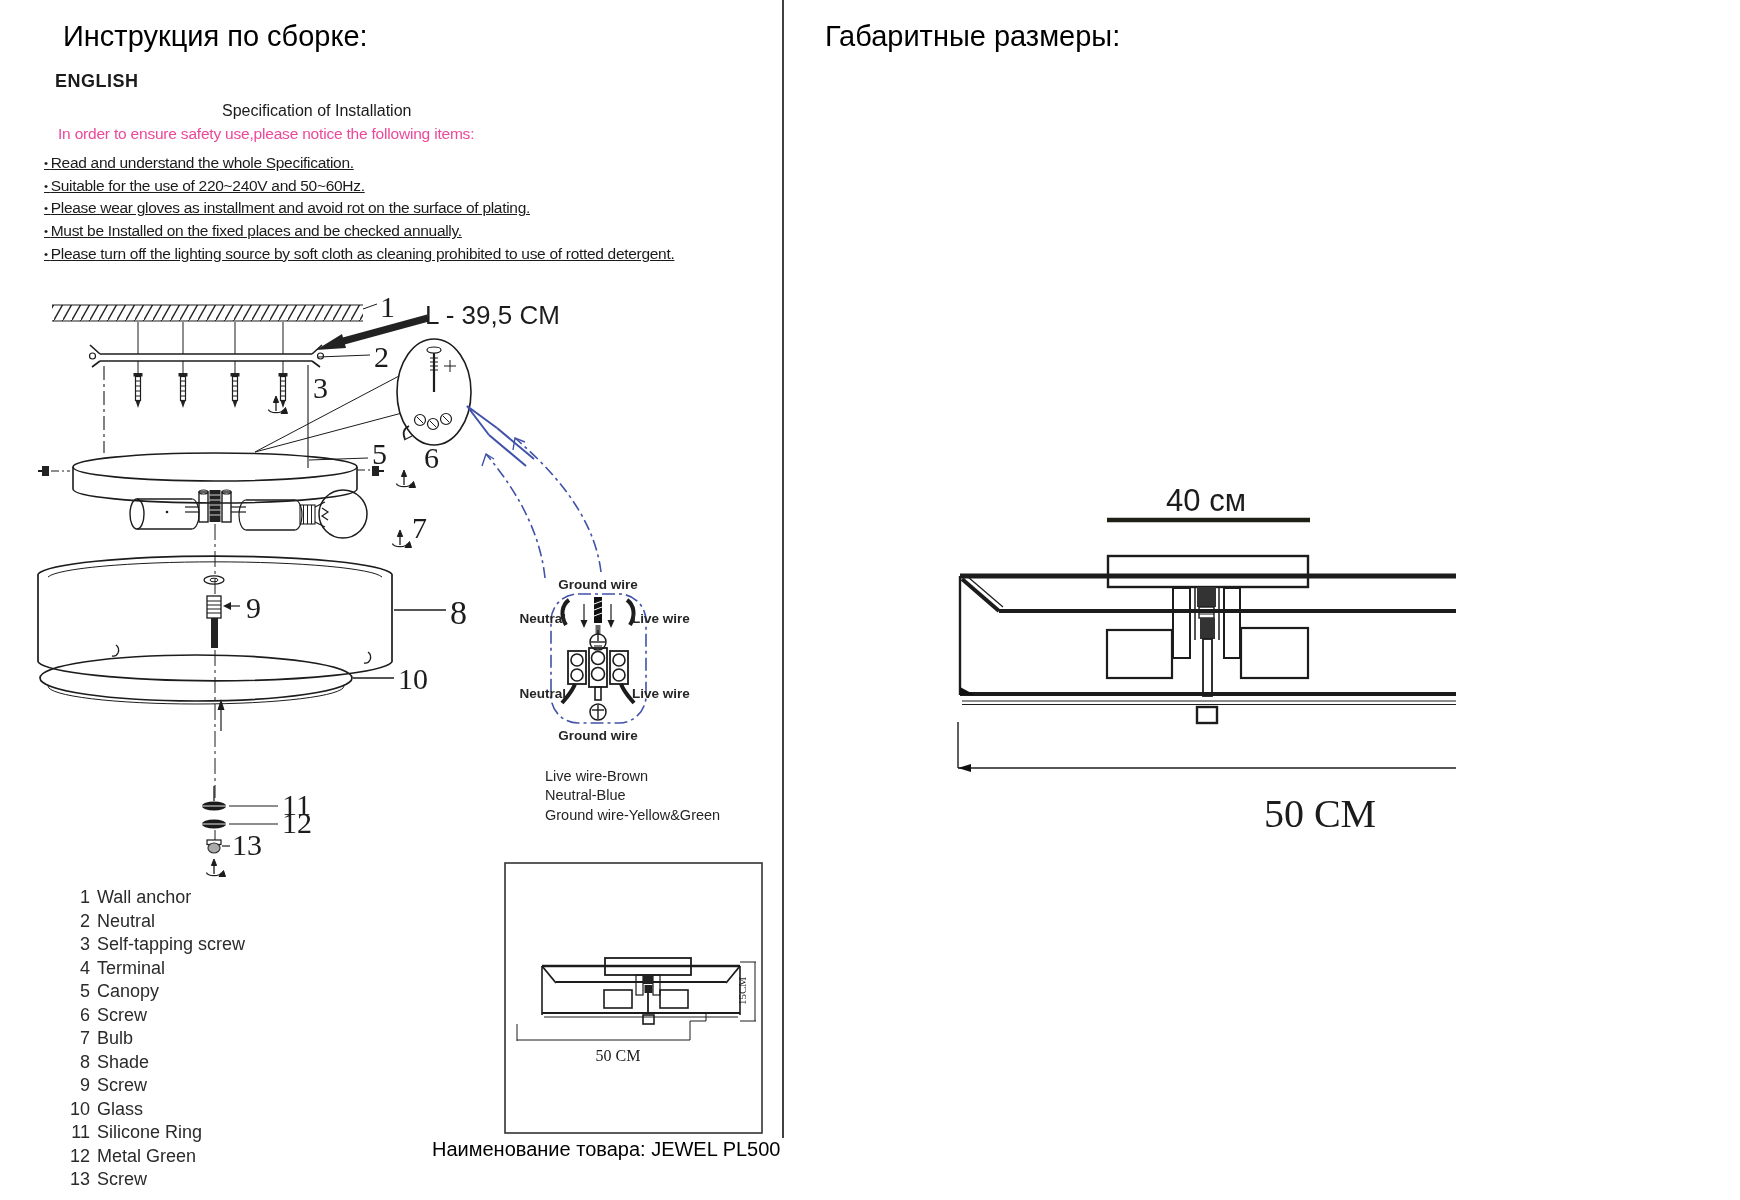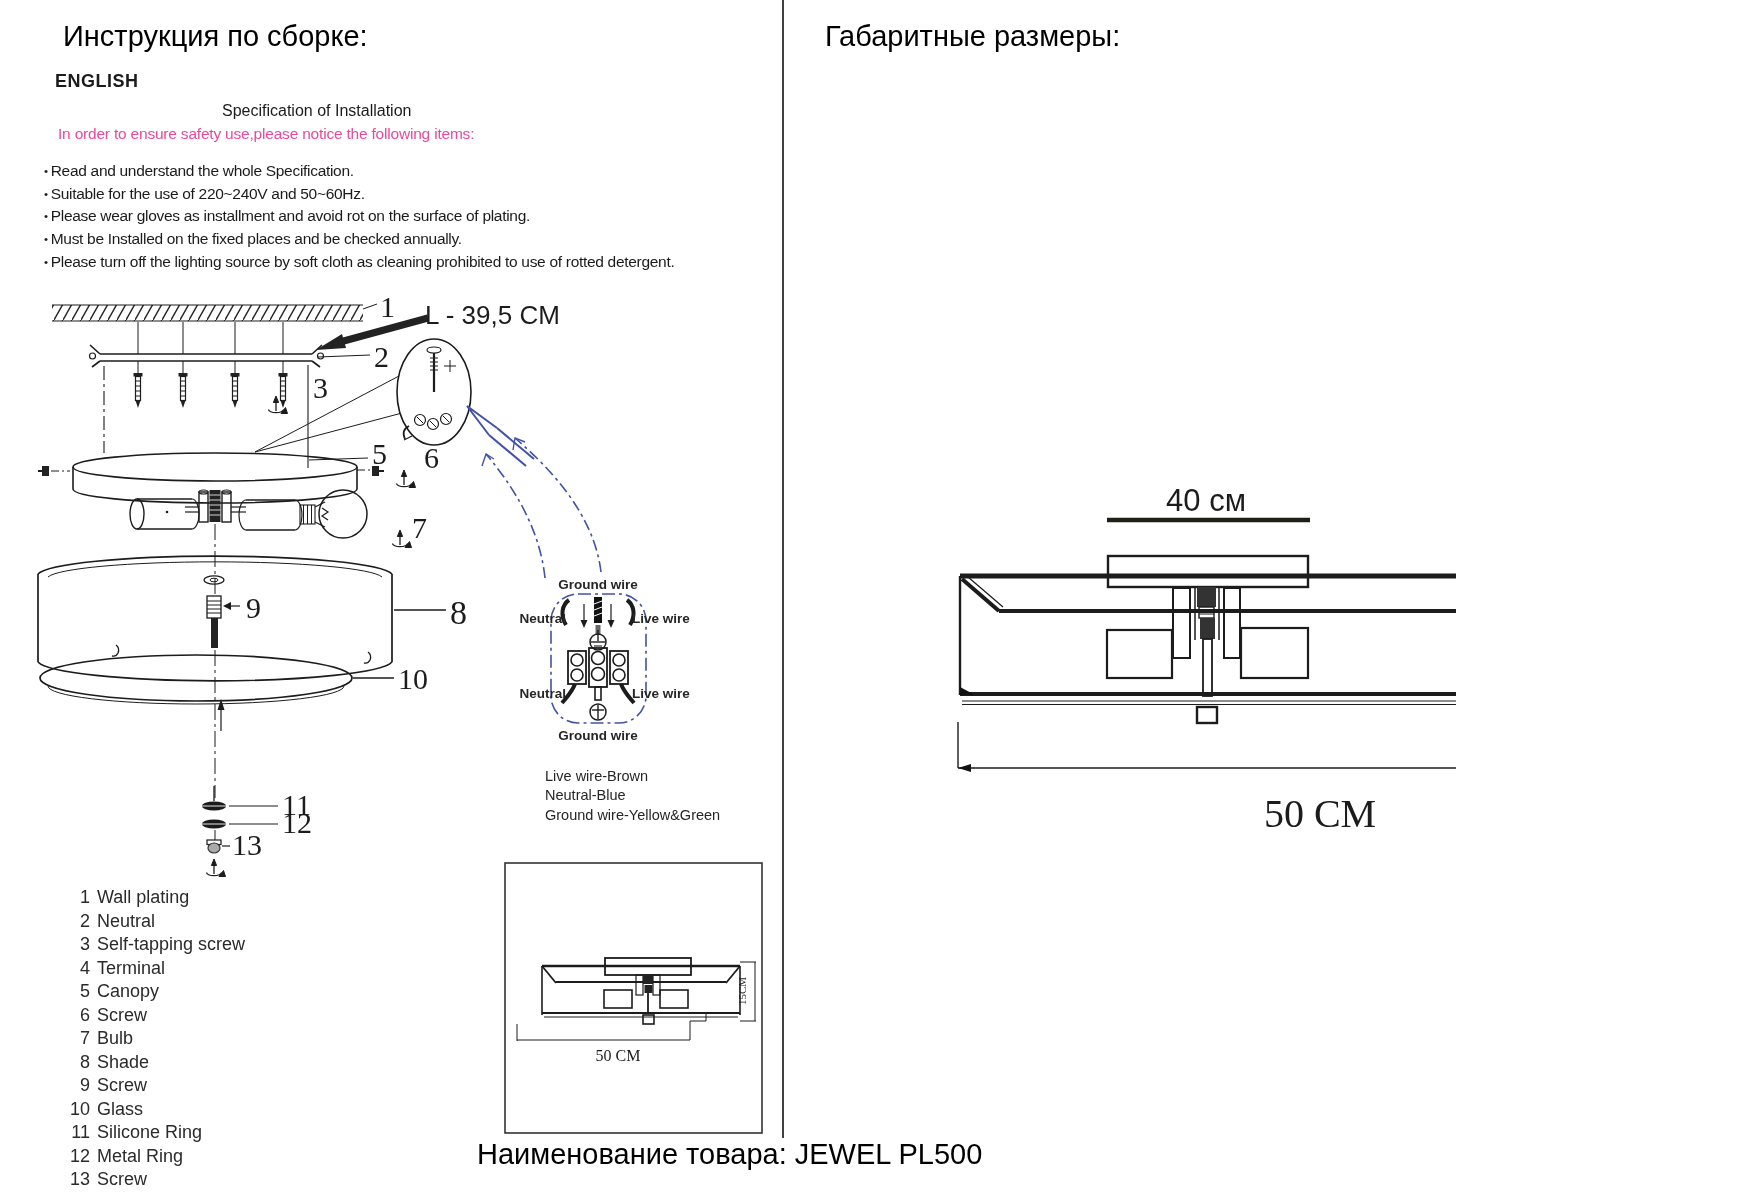--- a/index.html
+++ b/index.html
@@ -10,21 +10,21 @@
   .eng{font-size:18px;font-weight:600;letter-spacing:.5px;color:#1b1b1b;}
   .spec-title{font-size:16px;color:#1b1b1b;white-space:nowrap;}
   .spec-intro{font-size:15.5px;letter-spacing:-.2px;color:#ec4899;white-space:nowrap;}
   .bullets{line-height:21.7px;font-size:15.5px;letter-spacing:-.3px;color:#1b1b1b;}
   .bullets div{white-space:nowrap;}
   .bullets div::before{content:"•  ";font-size:.75em;position:relative;top:-1px;}
   .parts{font-size:18px;line-height:23.5px;color:#2b2b2b;}
   .parts .row{white-space:nowrap;}
   .pnum{display:inline-block;width:26px;text-align:right;}
   .pname{margin-left:7px;}
-  .footer{font-size:29px;color:#000;white-space:nowrap;margin-left:45px;}
+  .footer{font-size:20px;color:#000;white-space:nowrap;}
   svg.art{position:absolute;left:0;top:0;pointer-events:none;}
   
   text{fill:#1c1c1c;}
   .callout{font-family:"Liberation Serif",serif;font-size:30px;}
   .callout-lg{font-family:"Liberation Serif",serif;font-size:34px;}
   .len-label{font-family:"Liberation Sans",sans-serif;font-size:26px;}
   .wlabel{font-family:"Liberation Sans",sans-serif;font-size:13.5px;font-weight:600;fill:#262626;}
   .wlegend{font-family:"Liberation Sans",sans-serif;font-size:14.5px;font-weight:500;fill:#262626;}
   .dim-sans{font-family:"Liberation Sans",sans-serif;font-size:31px;}
   .dim-serif-lg{font-family:"Liberation Serif",serif;font-size:40px;}
@@ -36,41 +36,41 @@
 <body>
 
 <div class="page">
 
   <div class="abs hdr" style="left:63px;top:20px;">Инструкция по сборке:</div>
   <div class="abs hdr" style="left:800px;top:20px;margin-left:25px;">Габаритные размеры:</div>
 
   <div class="abs eng" style="left:55px;top:71px;">ENGLISH</div>
   <div class="abs spec-title" style="left:222px;top:102px;">Specification of Installation</div>
   <div class="abs spec-intro" style="left:58px;top:125px;">In order to ensure safety use,please notice the following items:</div>
-  <div class="abs bullets" style="left:44px;top:160px;">
+  <div class="abs bullets" style="left:44px;top:152px;text-decoration:underline;">
     <div>Read and understand the whole Specification.</div>
     <div>Suitable for the use of 220~240V and 50~60Hz.</div>
     <div>Please wear gloves as installment and avoid rot on the surface of plating.</div>
     <div>Must be Installed on the fixed places and be checked annually.</div>
     <div>Please turn off the lighting source by soft cloth as cleaning prohibited to use of rotted detergent.</div>
   </div>
 
   <div class="abs parts" style="left:64px;top:886px;">
-    <div class="row"><span class="pnum">1</span><span class="pname">Wall plating</span></div>
+    <div class="row"><span class="pnum">1</span><span class="pname">Wall anchor</span></div>
     <div class="row"><span class="pnum">2</span><span class="pname">Neutral</span></div>
     <div class="row"><span class="pnum">3</span><span class="pname">Self-tapping screw</span></div>
     <div class="row"><span class="pnum">4</span><span class="pname">Terminal</span></div>
     <div class="row"><span class="pnum">5</span><span class="pname">Canopy</span></div>
     <div class="row"><span class="pnum">6</span><span class="pname">Screw</span></div>
     <div class="row"><span class="pnum">7</span><span class="pname">Bulb</span></div>
     <div class="row"><span class="pnum">8</span><span class="pname">Shade</span></div>
     <div class="row"><span class="pnum">9</span><span class="pname">Screw</span></div>
     <div class="row"><span class="pnum">10</span><span class="pname">Glass</span></div>
     <div class="row"><span class="pnum">11</span><span class="pname">Silicone Ring</span></div>
-    <div class="row"><span class="pnum">12</span><span class="pname">Metal Ring</span></div>
+    <div class="row"><span class="pnum">12</span><span class="pname">Metal Green</span></div>
     <div class="row"><span class="pnum">13</span><span class="pname">Screw</span></div>
   </div>
 
   <div class="abs footer" style="left:432px;top:1138px;">Наименование товара: JEWEL PL500</div>
 
   <svg class="art" width="1740" height="1200" viewBox="0 0 1740 1200">
     <defs>
       <pattern id="hatch" width="9" height="16" patternUnits="userSpaceOnUse">
         <line x1="0" y1="16" x2="9" y2="0" stroke="#222" stroke-width="1.4"></line>
       </pattern>

